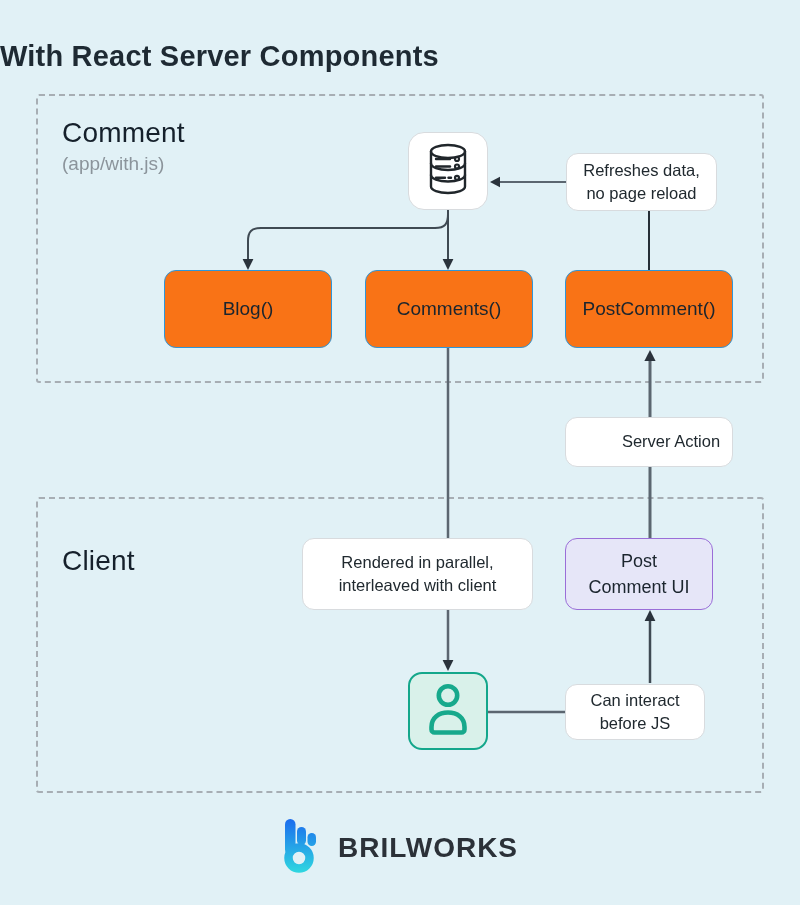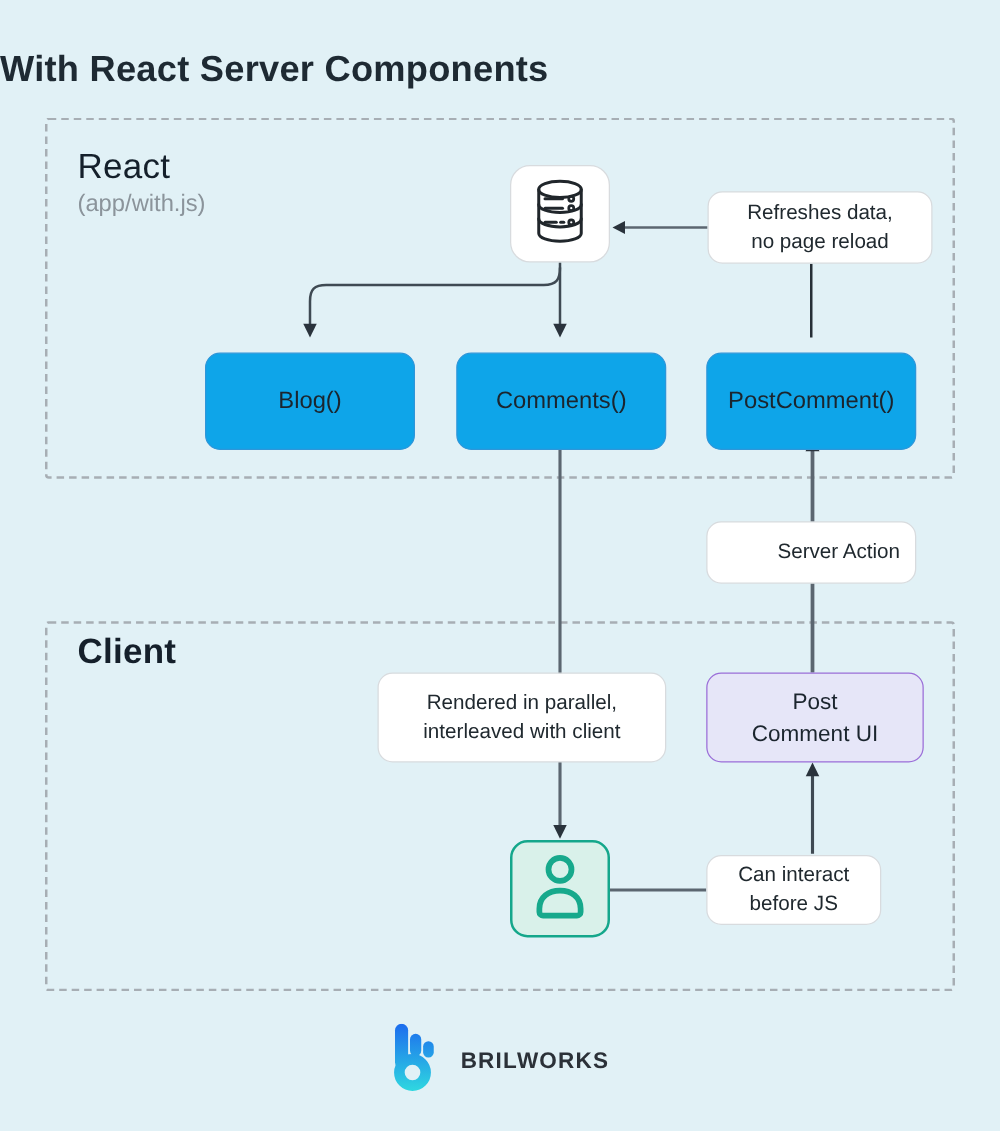--- a/index.html
+++ b/index.html
@@ -28,21 +28,21 @@
     z-index: 0;
   }
   .section-server { left: 36px; top: 94px; width: 724px; height: 285px; }
   .section-client { left: 36px; top: 497px; width: 724px; height: 292px; }
 
   .section-label {
     font-size: 28px; color: #15202b; z-index: 3;
     letter-spacing: 0.2px;
   }
   .server-label { left: 62px; top: 117px; }
-  .client-label { left: 62px; top: 505px; font-weight: bold; }
+  .client-label { left: 62px; top: 545px; }
   .section-sublabel {
     left: 62px; top: 153px;
     font-size: 19px; color: #8b949b; z-index: 3;
   }
 
   svg.connectors { left: 0; top: 0; z-index: 1; }
 
   .node {
     display: flex; align-items: center; justify-content: center;
     text-align: center;
@@ -51,26 +51,25 @@
   }
   .node-white {
     background: #ffffff;
     border: 1px solid #d8dbde;
     border-radius: 12px;
     font-size: 16.5px;
     line-height: 1.4;
     color: #20292f;
   }
   .node-blue {
-    background: #0ea5e9;
+    background: #f97316;
     border: 1.5px solid #2e96d9;
     border-radius: 12px;
     font-size: 19px;
     color: #1b252e;
-    margin-top: 12px;
   }
   .node-purple {
     background: #e6e6f8;
     border: 1.5px solid #9a6ed8;
     border-radius: 12px;
     font-size: 18px;
     line-height: 1.45;
     color: #1b252e;
   }
   .node-mint {
@@ -78,51 +77,51 @@
     border: 2px solid #14a78b;
     border-radius: 14px;
   }
   .node-icon {
     background: #ffffff;
     border: 1px solid #d8dbde;
     border-radius: 16px;
   }
 
   .db-node        { left: 408px; top: 132px; width: 80px;  height: 78px; }
-  .refreshes-node { left: 566px; top: 153px; width: 180px; height: 58px; }
+  .refreshes-node { left: 566px; top: 153px; width: 151px; height: 58px; }
   .blog-node      { left: 164px; top: 270px; width: 168px; height: 78px; }
   .comments-node  { left: 365px; top: 270px; width: 168px; height: 78px; }
   .postcomment-node { left: 565px; top: 270px; width: 168px; height: 78px; }
   .serveraction-node { left: 565px; top: 417px; width: 168px; height: 50px; padding-left: 44px; }
   .rendered-node  { left: 302px; top: 538px; width: 231px; height: 72px; }
-  .pcui-node      { left: 565px; top: 538px; width: 174px; height: 72px; }
+  .pcui-node      { left: 565px; top: 538px; width: 148px; height: 72px; }
   .person-node    { left: 408px; top: 672px; width: 80px;  height: 78px; }
   .caninteract-node { left: 565px; top: 684px; width: 140px; height: 56px; }
 
   .footer {
     left: 0; top: 816px; width: 800px; height: 64px;
     display: flex; align-items: center; justify-content: center;
     gap: 14px;
     z-index: 3;
   }
   .brand-name {
-    font-size: 18px; font-weight: bold;
+    font-size: 28px; font-weight: bold;
     letter-spacing: 1px;
     color: #2b3138;
   }
 </style>
 </head>
 <body>
 
 <div class="abs page-title">With React Server Components</div>
 
 <div class="abs section section-server"></div>
 <div class="abs section section-client"></div>
 
-<div class="abs section-label server-label">React</div>
+<div class="abs section-label server-label">Comment</div>
 <div class="abs section-sublabel">(app/with.js)</div>
 <div class="abs section-label client-label">Client</div>
 
 <svg class="abs connectors" width="800" height="905" viewBox="0 0 800 905">
 
   <path d="M566 182 H499" stroke="#5b6670" stroke-width="2" fill="none"></path>
   <polygon points="490,182 500,176.8 500,187.2" fill="#2a333c"></polygon>
 
   <path d="M448 210 V260" stroke="#3f4a53" stroke-width="2" fill="none"></path>
   <polygon points="448,270 442.6,259 453.4,259" fill="#2a333c"></polygon>

